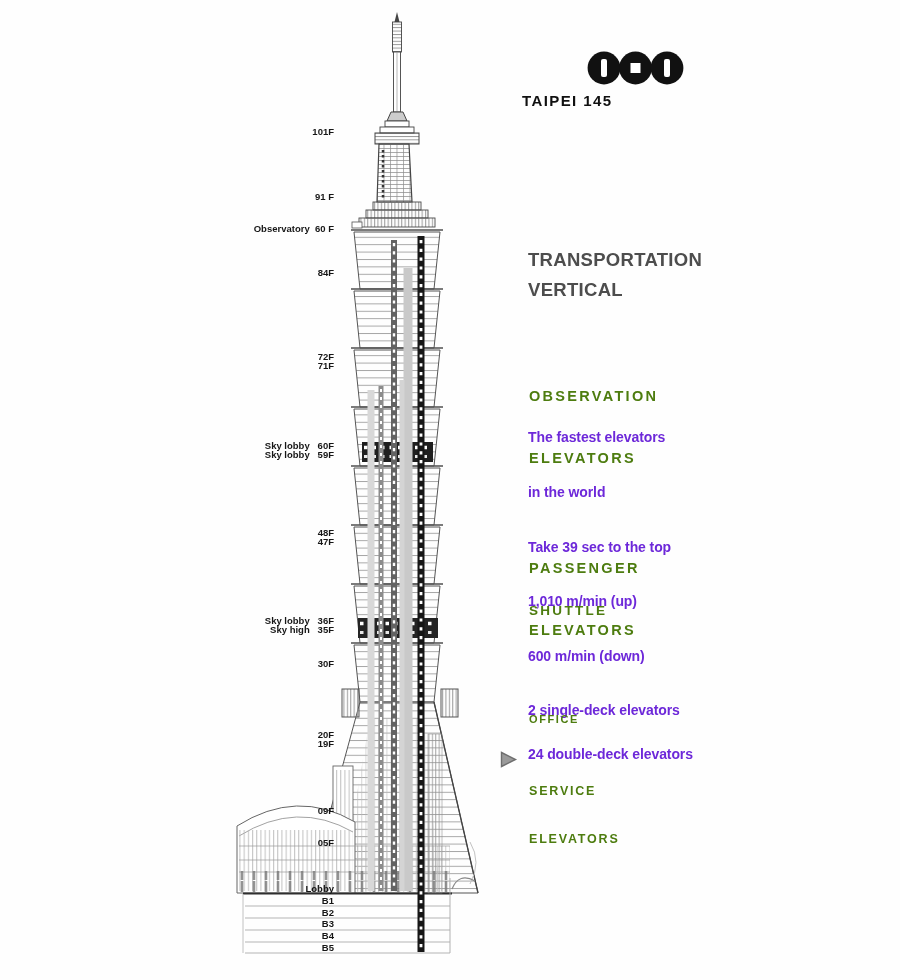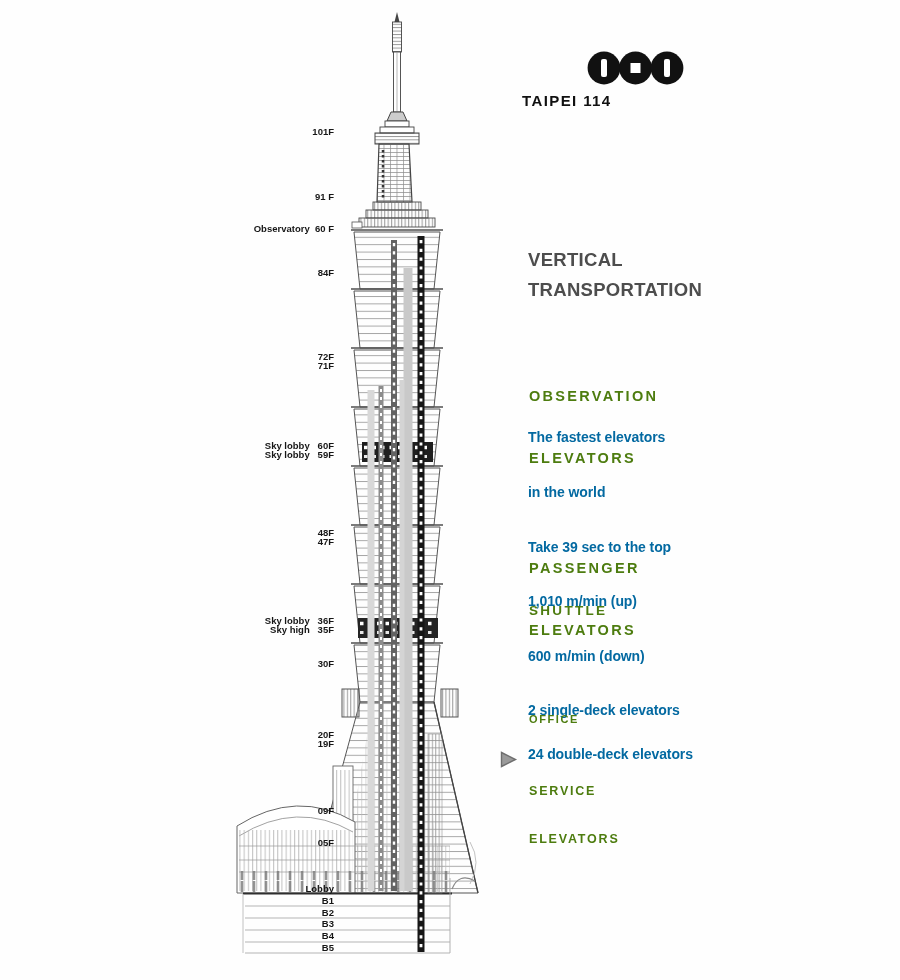--- a/index.html
+++ b/index.html
@@ -27,21 +27,21 @@
     position:absolute; left:528px; top:245px;
     font-size:18.5px; font-weight:bold; color:#4d4d4d;
     line-height:29.5px; letter-spacing:0.3px;
   }
 
   .sec-heading {
     position:absolute; color:#4d7c0f; font-weight:bold;
     letter-spacing:2.3px; white-space:pre;
   }
   .sec-body {
-    position:absolute; font-size:14px; font-weight:bold; color:#0369a1;
+    position:absolute; font-size:14px; font-weight:bold; color:#6d28d9;
     line-height:18.2px; white-space:pre; letter-spacing:-0.1px;
   }
   .marker { position:absolute; left:500px; top:751px; width:18px; height:17px; }
 </style>
 </head>
 <body>
 
 <div class="canvas">
 
   <svg class="tower-svg" width="900" height="980" viewBox="0 0 900 980">
@@ -193,25 +193,25 @@
   <div class="logo-mark">
     <svg width="97" height="34" viewBox="0 0 97 34">
       <circle cx="17" cy="17" r="16.4" fill="#111"></circle>
       <circle cx="48.5" cy="17" r="16.4" fill="#111"></circle>
       <circle cx="80" cy="17" r="16.4" fill="#111"></circle>
       <rect x="14" y="8" width="6" height="18" rx="2" fill="#fff"></rect>
       <rect x="43.5" y="12" width="10" height="10" fill="#fff"></rect>
       <rect x="77" y="8" width="6" height="18" rx="2" fill="#fff"></rect>
     </svg>
   </div>
-  <div class="logo-word">TAIPEI 114</div>
+  <div class="logo-word">TAIPEI 145</div>
 
   <div class="page-title">
+    <div>TRANSPORTATION</div>
     <div>VERTICAL</div>
-    <div>TRANSPORTATION</div>
   </div>
 
   <div class="sec-heading" style="left:529px;top:345px;font-size:14.5px;line-height:20.5px">
     <div>OBSERVATION</div>
     <div>ELEVATORS</div>
   </div>
   <div class="sec-body" style="left:528px;top:392px">
     <div>The fastest elevators</div>
     <div>in the world</div>
     <div>Take 39 sec to the top</div>

